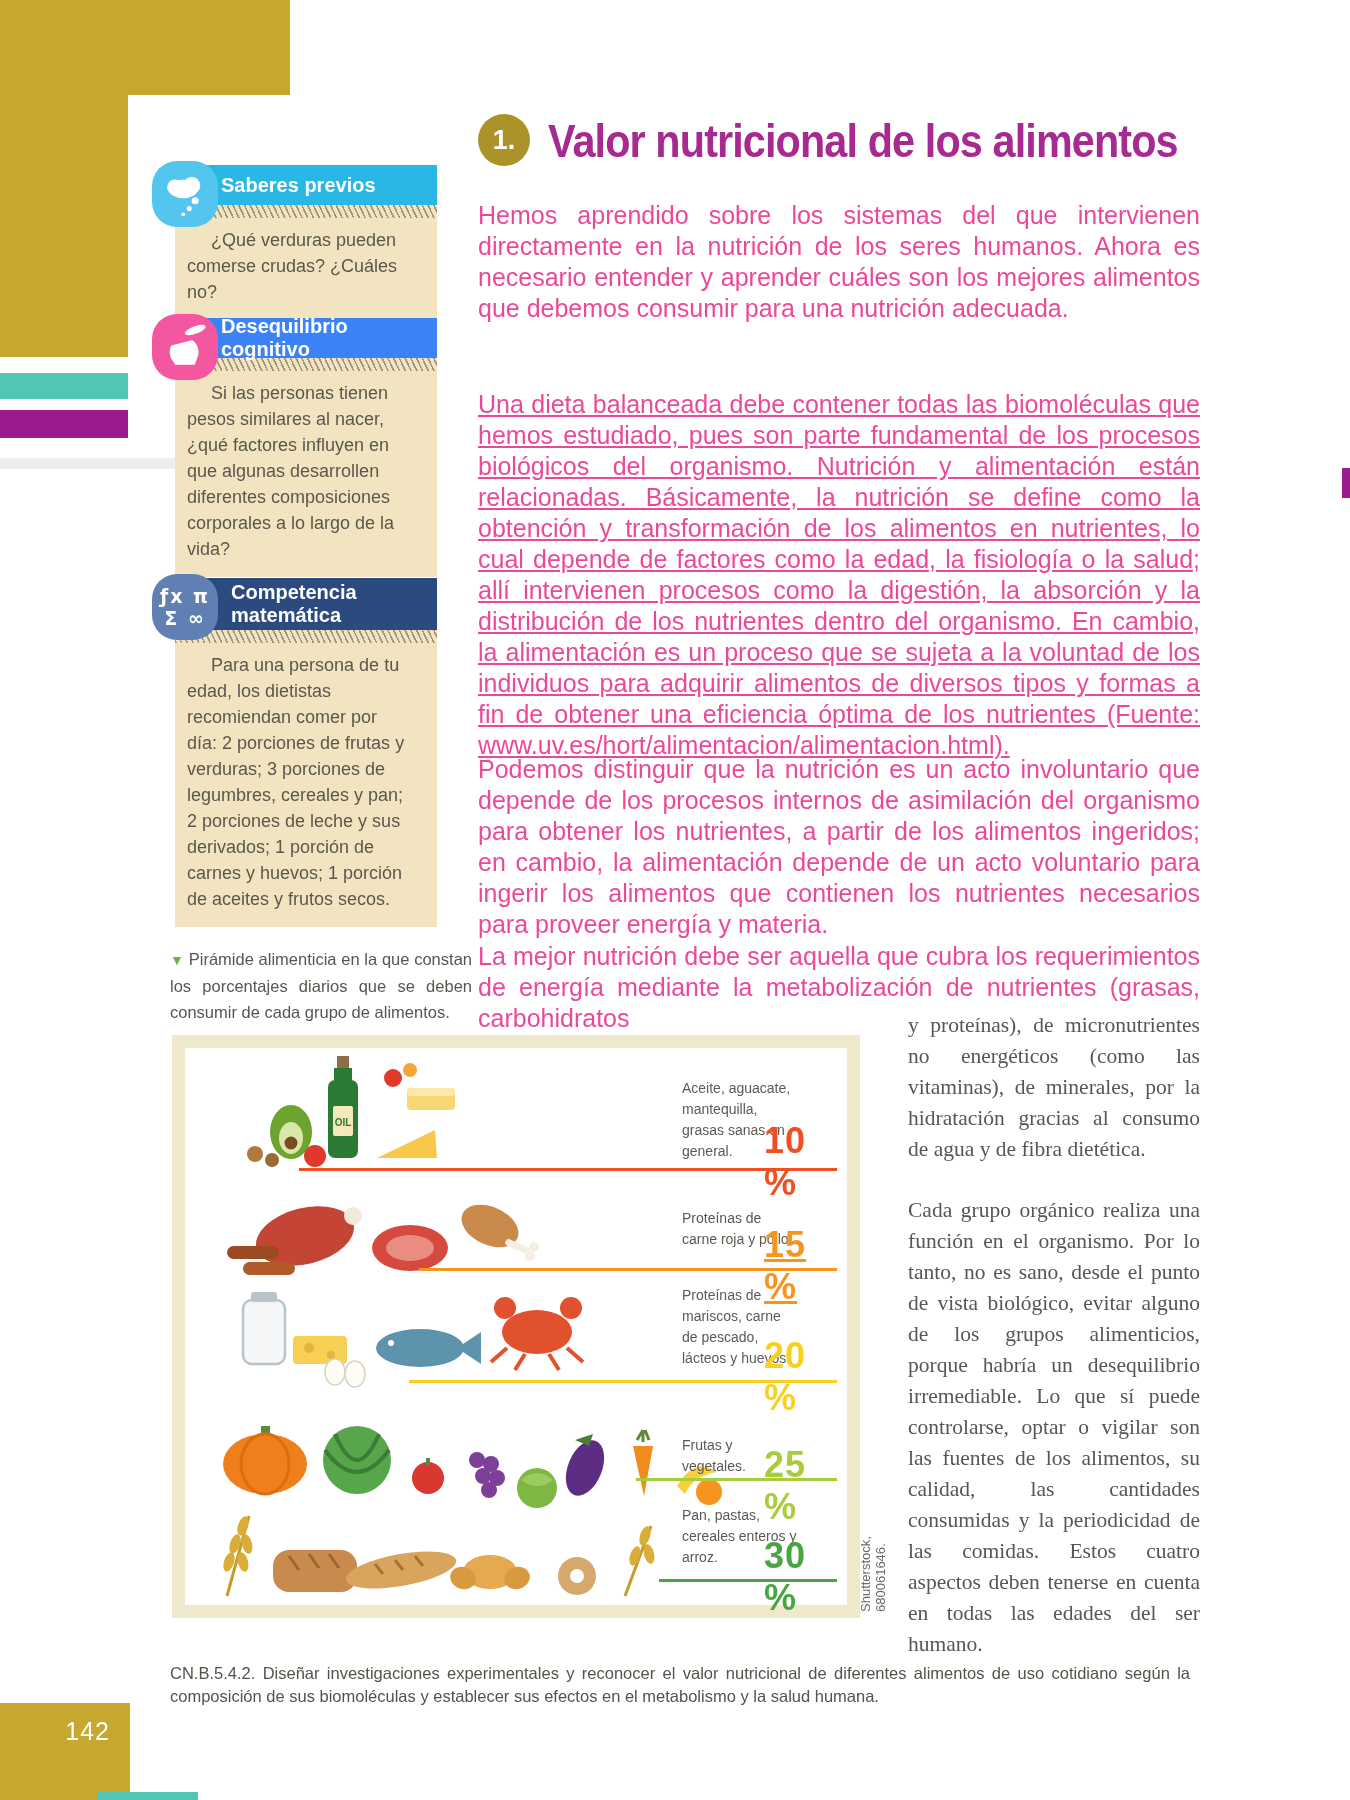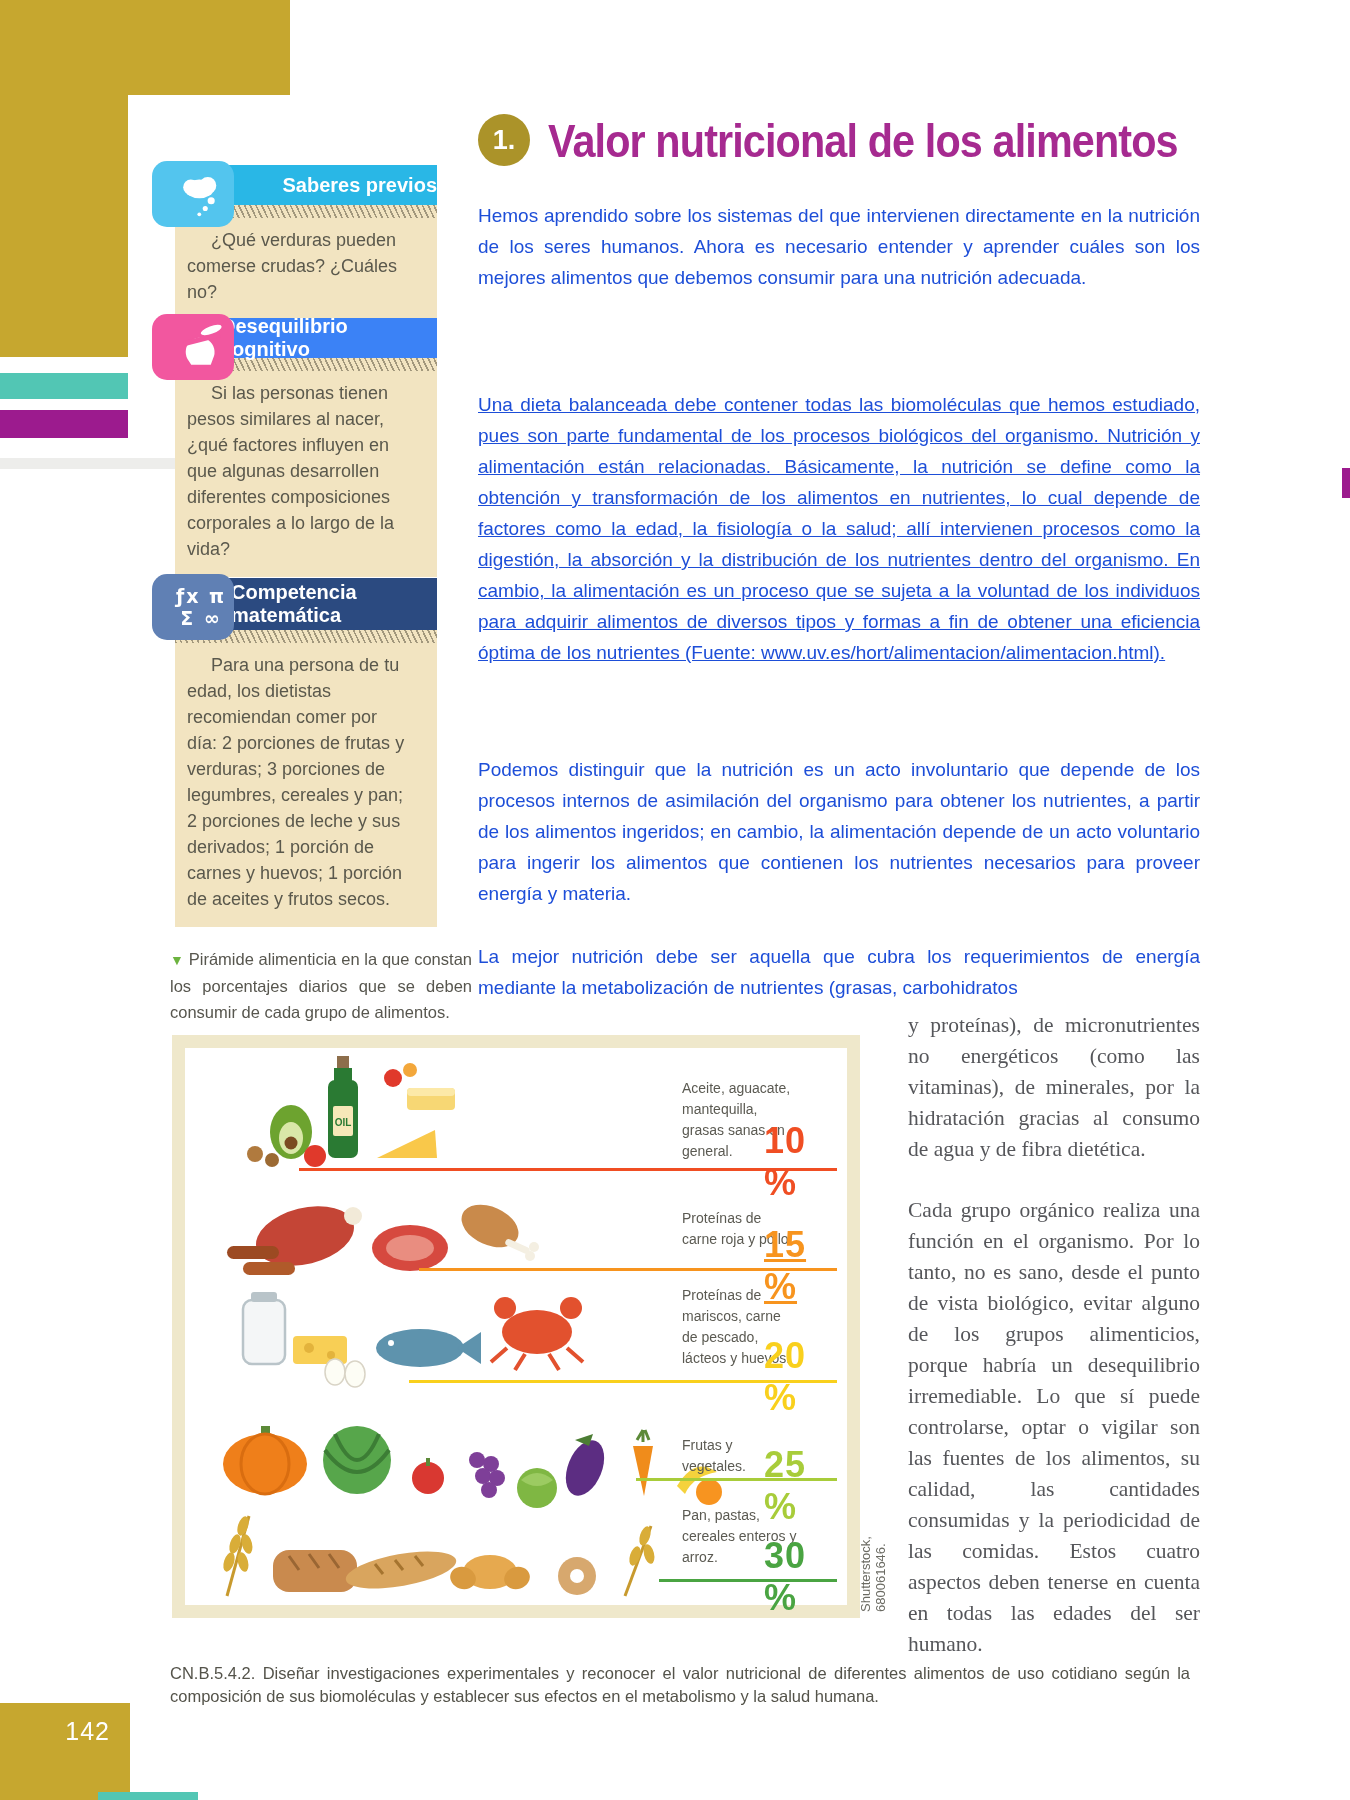--- a/index.html
+++ b/index.html
@@ -16,47 +16,47 @@
   #deco-teal-bar{left:0;top:373px;width:128px;height:26px;}
   #deco-purple-bar{left:0;top:410px;width:128px;height:28px;}
   #deco-gray-line{left:0;top:458px;width:180px;height:11px;background:#ededeb;}
   #deco-right-sliver{left:1342px;top:468px;width:8px;height:30px;}
   #pagenum-block{left:0;top:1703px;width:130px;height:97px;text-align:right;padding:14px 20px 0 0;box-sizing:border-box;}
   #pagenum-block .num{color:#fff;font-size:25px;letter-spacing:1px;}
   #deco-teal-bottom{left:98px;top:1792px;width:100px;height:8px;}
 
   
   .note-box{position:absolute;left:175px;width:262px;}
-  .note-head{position:relative;height:40px;display:flex;align-items:center;justify-content:flex-end;
+  .note-head{position:relative;height:40px;display:flex;align-items:center;justify-content:flex-start;
     padding-left:46px;box-sizing:border-box;color:#fff;font-weight:bold;font-size:20px;}
   .note-head.two-line{height:52px;flex-direction:column;align-items:flex-start;justify-content:center;
     padding-left:56px;line-height:23px;}
   .note-hatch{height:13px;background:
     repeating-linear-gradient(65deg,rgba(96,88,68,.55) 0 1.6px,rgba(242,228,193,0) 1.6px 5.2px),#f2e4c1;}
   .note-body{background:#f2e4c1;padding:9px 29px 15px 12px;font-size:18px;line-height:26px;
     color:#5a584c;text-indent:24px;}
-  .icon-tile{position:absolute;left:-23px;top:-4px;width:66px;height:66px;border-radius:15px;z-index:2;
-    display:flex;align-items:center;justify-content:center;flex-direction:column;padding-left:16px;}
+  .icon-tile{position:absolute;left:-23px;top:-4px;width:66px;height:66px;border-radius:25px;z-index:2;
+    display:flex;align-items:center;justify-content:center;flex-direction:column;}
   .icon-tile svg{width:56px;height:56px;}
   .math-glyphs{color:#fff;font-family:"DejaVu Sans",sans-serif;font-weight:bold;font-size:19px;
     line-height:22px;text-align:center;letter-spacing:2px;}
 
   
   #pyramid-caption{left:170px;top:946px;width:302px;font-size:16.5px;line-height:26px;
     color:#57564e;text-align:justify;}
   .tri{color:#6cb33f;font-size:14px;}
 
   
   #title-row{left:478px;top:112px;width:760px;height:56px;display:flex;align-items:center;}
   #title-circle{width:52px;height:52px;border-radius:50%;color:#fff;font-size:27px;font-weight:bold;
     display:flex;align-items:center;justify-content:center;flex:0 0 auto;}
   #article-title{font-size:47px;font-weight:bold;letter-spacing:-1px;margin-left:18px;
     transform:scaleX(.88);transform-origin:left center;white-space:nowrap;}
-  .para{position:absolute;left:478px;width:722px;font-size:19px;line-height:31px;
-    color:#1d4ed8;text-align:justify;}
+  .para{position:absolute;left:478px;width:722px;font-size:25px;line-height:31px;
+    color:#ec4899;text-align:justify;}
   #para-1{top:200px;}
   #para-2{top:389px;text-decoration:underline;}
   #para-3{top:754px;}
   #para-4-intro{top:941px;}
   #narrow-col{position:absolute;left:896px;top:1010px;width:304px;font-size:21.5px;line-height:31px;
     color:#55565a;text-align:justify;}
   #narrow-col .ncp{margin:0 0 30px 12px;font-family:Liberation Serif, serif;}
 
   
   #pyramid-panel{left:172px;top:1035px;width:688px;height:583px;box-sizing:border-box;

